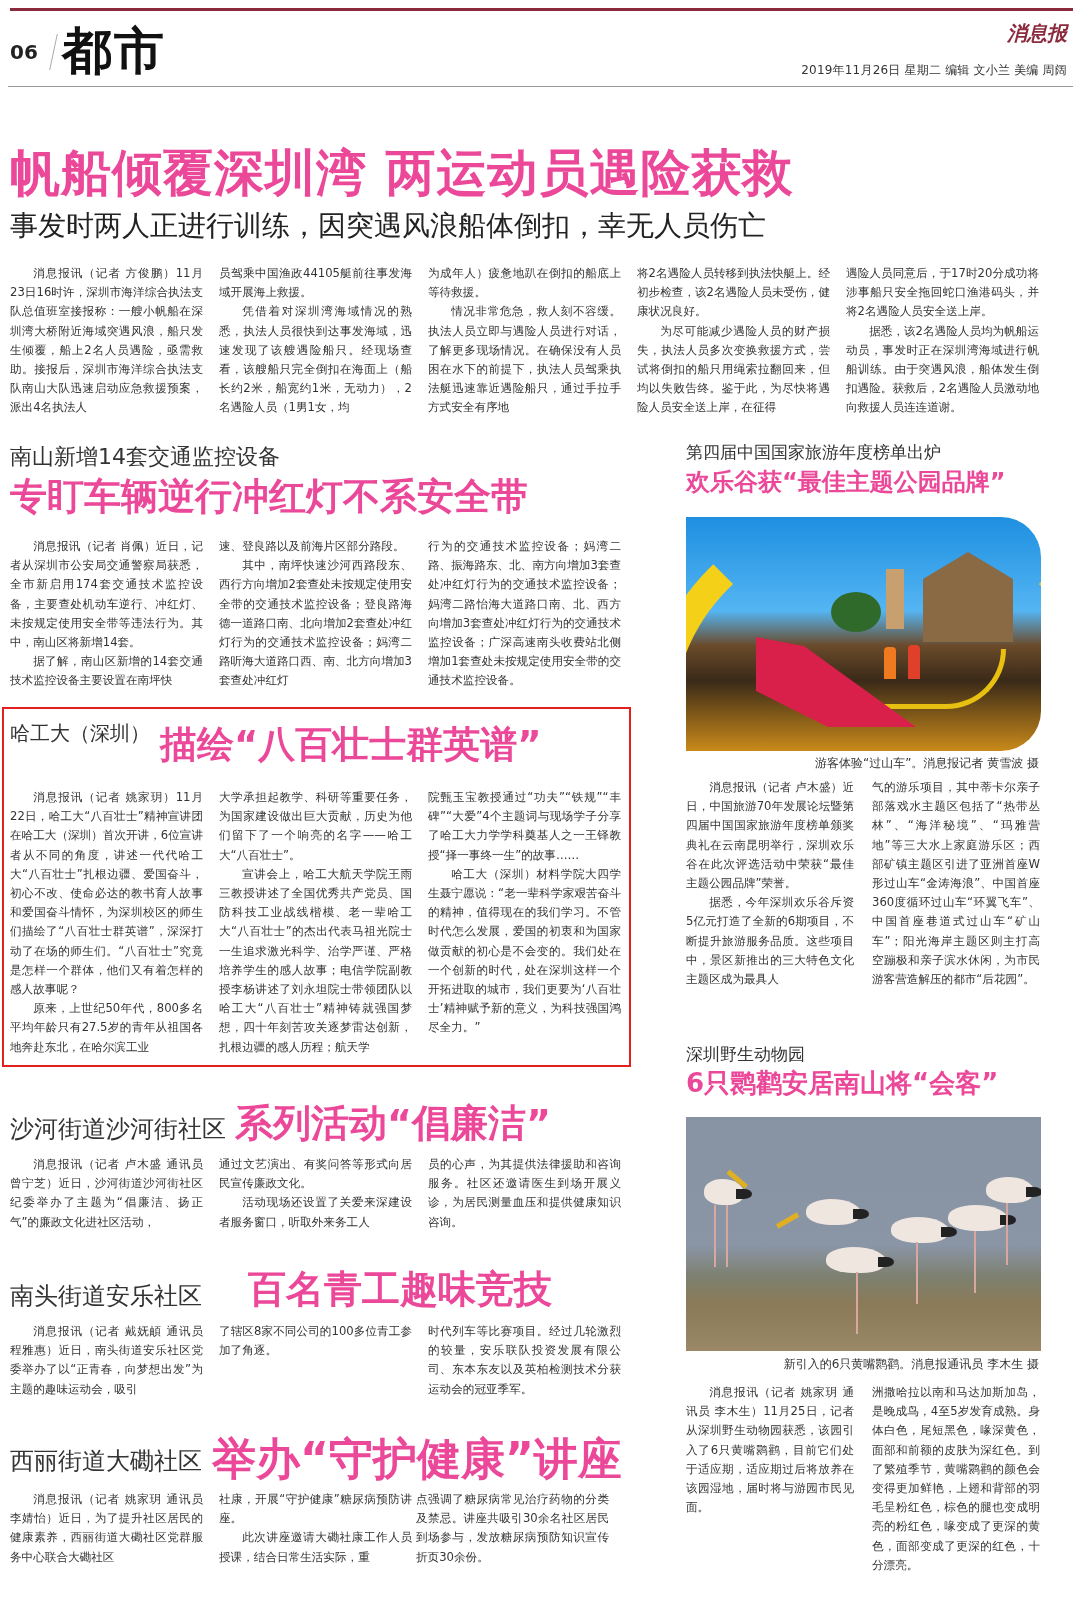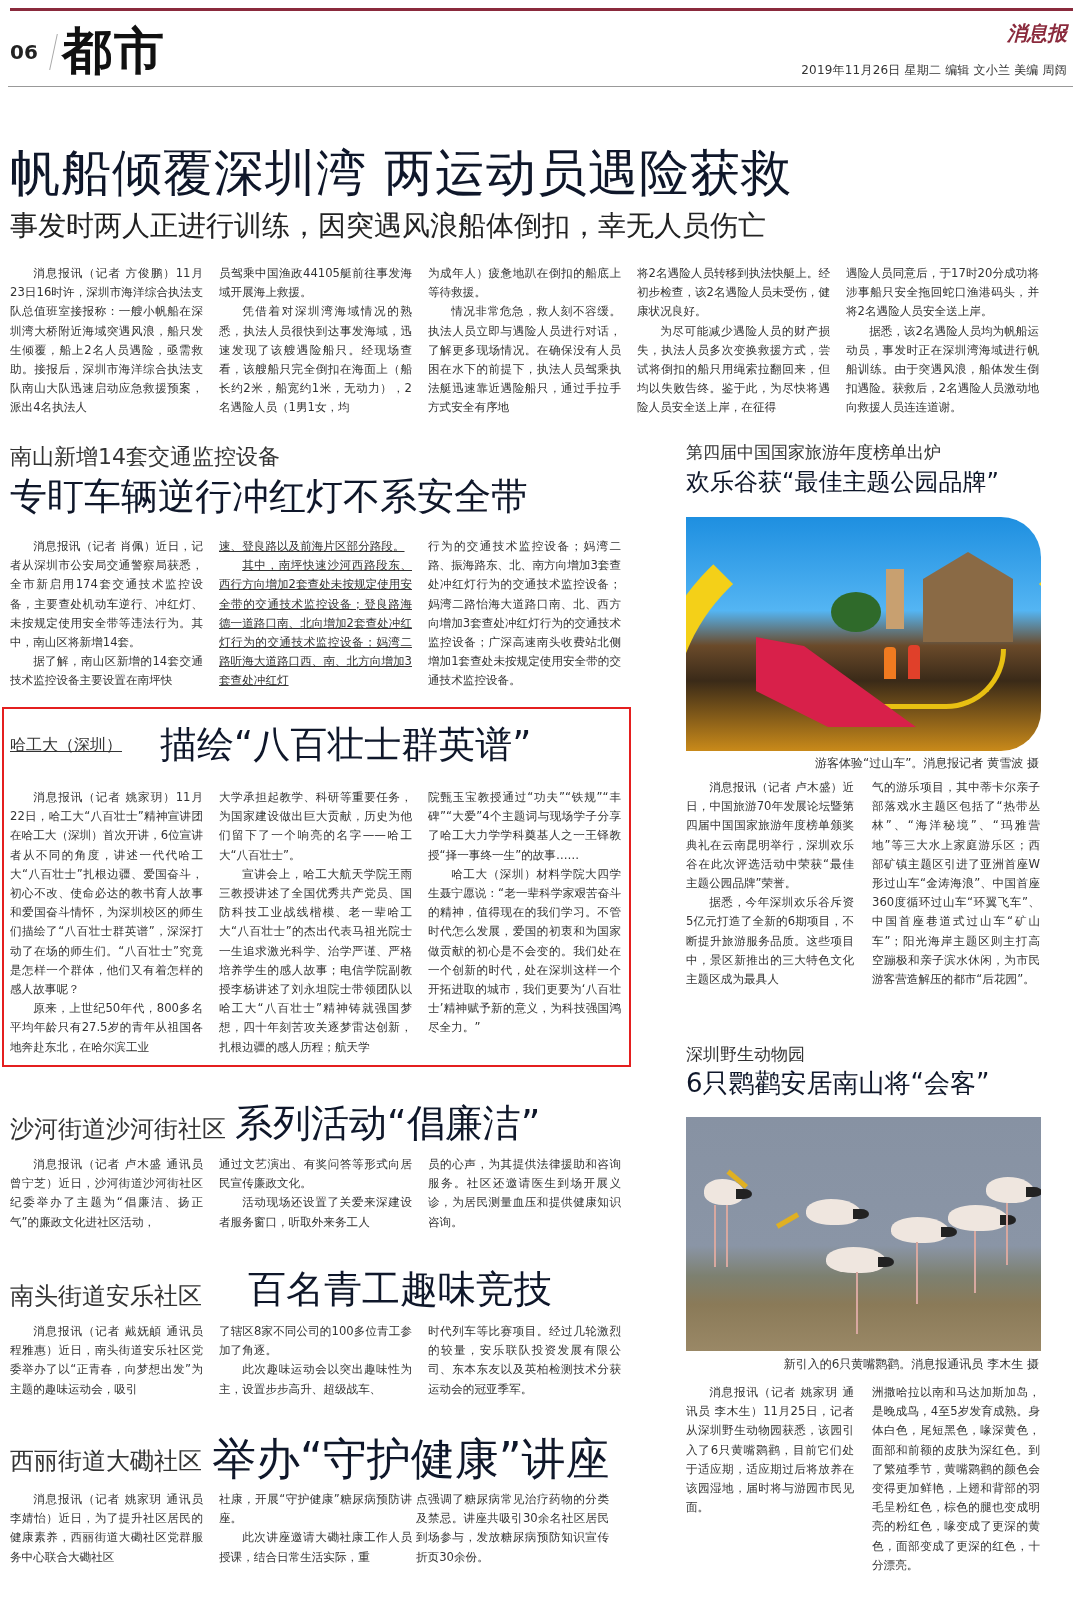--- a/index.html
+++ b/index.html
@@ -7,21 +7,21 @@
   body { font-family: "DejaVu Sans", sans-serif; color: #222; position: relative; }
 
   .topbar { position: absolute; left: 10px; right: 6px; top: 8px; height: 3px; background: #8a2a3c; }
   .page-no { position: absolute; left: 10px; top: 40px; font-size: 20px; font-weight: bold; color: #222; }
   .page-sep { position: absolute; left: 53px; top: 34px; width: 1px; height: 36px; background: #aaa; transform: skewX(-12deg); }
   .section-name { position: absolute; left: 62px; top: 18px; font-size: 50px; font-weight: bold; letter-spacing: 2px; color: #111; }
   .logo { position: absolute; right: 12px; top: 20px; font-family: "DejaVu Serif", serif; font-size: 20px; font-style: italic; color: #8a2a3c; font-weight: bold; }
   .dateline { position: absolute; right: 12px; top: 62px; font-size: 12px; color: #333; letter-spacing: 0.2px; }
   .hr-top { position: absolute; left: 8px; right: 6px; top: 86px; height: 1px; background: #999; }
 
-  .headline { position: absolute; font-weight: normal; color: #0f172a; white-space: nowrap; }
+  .headline { position: absolute; font-weight: bold; color: #ec4899; white-space: nowrap; }
   .kicker { position: absolute; color: #333; white-space: nowrap; font-weight: normal; }
 
   .col { position: absolute; font-size: 11.6px; line-height: 19.2px; color: #333; text-align: justify; }
   .col p { text-indent: 2em; }
   .col p.cont { text-indent: 0; }
 
   .red-frame { position: absolute; left: 2px; top: 707px; width: 629px; height: 360px; border: 2px solid #e41f1f; }
 
   .photo { position: absolute; overflow: hidden; }
   .caption { position: absolute; font-size: 12px; color: #333; text-align: right; white-space: nowrap; }
@@ -81,32 +81,32 @@
     </div>
 </div>
 
 <div>
   <div class="kicker" style="left:10px; top:442px; font-size:22px;">南山新增14套交通监控设备</div>
   <div class="headline" style="left:10px; top:472px; font-size:37px;">专盯车辆逆行冲红灯不系安全带</div>
   <div class="col" style="left:10px; top:537px; width:193px;">
       <p>消息报讯（记者 肖佩）近日，记者从深圳市公安局交通警察局获悉，全市新启用174套交通技术监控设备，主要查处机动车逆行、冲红灯、未按规定使用安全带等违法行为。其中，南山区将新增14套。</p>
       <p>据了解，南山区新增的14套交通技术监控设备主要设置在南坪快</p>
     </div>
-  <div class="col" style="left:219px; top:537px; width:193px;text-decoration:underline;">
+  <div class="col" style="left:219px; top:537px; width:193px;">
       <p class="cont">速、登良路以及前海片区部分路段。</p>
       <p>其中，南坪快速沙河西路段东、西行方向增加2套查处未按规定使用安全带的交通技术监控设备；登良路海德一道路口南、北向增加2套查处冲红灯行为的交通技术监控设备；妈湾二路听海大道路口西、南、北方向增加3套查处冲红灯</p>
     </div>
   <div class="col" style="left:428px; top:537px; width:193px;">
       <p class="cont">行为的交通技术监控设备；妈湾二路、振海路东、北、南方向增加3套查处冲红灯行为的交通技术监控设备；妈湾二路怡海大道路口南、北、西方向增加3套查处冲红灯行为的交通技术监控设备；广深高速南头收费站北侧增加1套查处未按规定使用安全带的交通技术监控设备。</p>
     </div>
 </div>
 
 <div class="red-frame"></div>
 <div>
-  <div class="kicker" style="left:10px; top:735px; font-size:16px;text-decoration:underline;">哈工大（深圳）</div>
+  <div class="kicker" style="left:10px; top:720px; font-size:20px;">哈工大（深圳）</div>
   <div class="headline" style="left:160px; top:720px; font-size:37px;">描绘“八百壮士群英谱”</div>
   <div class="col" style="left:10px; top:788px; width:193px;">
       <p>消息报讯（记者 姚家玥）11月22日，哈工大“八百壮士”精神宣讲团在哈工大（深圳）首次开讲，6位宣讲者从不同的角度，讲述一代代哈工大“八百壮士”扎根边疆、爱国奋斗，初心不改、使命必达的教书育人故事和爱国奋斗情怀，为深圳校区的师生们描绘了“八百壮士群英谱”，深深打动了在场的师生们。“八百壮士”究竟是怎样一个群体，他们又有着怎样的感人故事呢？</p>
       <p>原来，上世纪50年代，800多名平均年龄只有27.5岁的青年从祖国各地奔赴东北，在哈尔滨工业</p>
     </div>
   <div class="col" style="left:219px; top:788px; width:193px;">
       <p class="cont">大学承担起教学、科研等重要任务，为国家建设做出巨大贡献，历史为他们留下了一个响亮的名字——哈工大“八百壮士”。</p>
       <p>宣讲会上，哈工大航天学院王雨三教授讲述了全国优秀共产党员、国防科技工业战线楷模、老一辈哈工大“八百壮士”的杰出代表马祖光院士一生追求激光科学、治学严谨、严格培养学生的感人故事；电信学院副教授李杨讲述了刘永坦院士带领团队以哈工大“八百壮士”精神铸就强国梦想，四十年刻苦攻关逐梦雷达创新，扎根边疆的感人历程；航天学</p>
     </div>
   <div class="col" style="left:428px; top:788px; width:193px;">
@@ -182,21 +182,20 @@
 </div>
 
 <div>
   <div class="kicker" style="left:10px; top:1280px; font-size:24px;">南头街道安乐社区</div>
   <div class="headline" style="left:212px; top:1264px; font-size:38px;margin-left:36px;">百名青工趣味竞技</div>
   <div class="col" style="left:10px; top:1322px; width:193px;">
       <p>消息报讯（记者 戴妩頔 通讯员 程雅惠）近日，南头街道安乐社区党委举办了以“正青春，向梦想出发”为主题的趣味运动会，吸引</p>
     </div>
   <div class="col" style="left:219px; top:1322px; width:193px;">
       <p class="cont">了辖区8家不同公司的100多位青工参加了角逐。</p>
-      <p>此次趣味运动会以突出趣味性为主，设置步步高升、超级战车、</p>
     </div>
   <div class="col" style="left:428px; top:1322px; width:193px;">
       <p class="cont">时代列车等比赛项目。经过几轮激烈的较量，安乐联队投资发展有限公司、东本东友以及英柏检测技术分获运动会的冠亚季军。</p>
     </div>
 </div>
 
 <div>
   <div class="kicker" style="left:10px; top:1445px; font-size:24px;">西丽街道大磡社区</div>
   <div class="headline" style="left:212px; top:1430px; font-size:44px;">举办“守护健康”讲座</div>
   <div class="col" style="left:10px; top:1490px; width:193px;">

